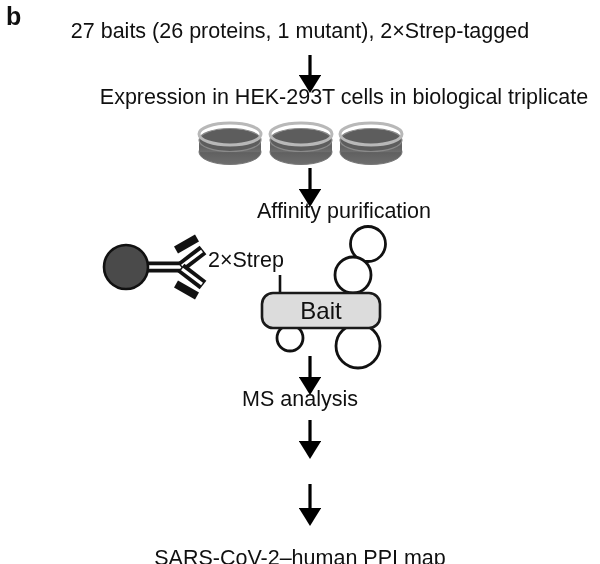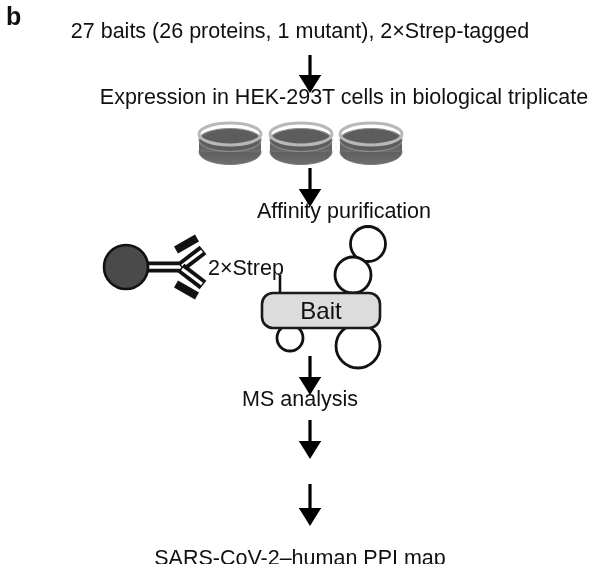--- a/index.html
+++ b/index.html
@@ -40,21 +40,20 @@
   .t-ms      { top: 388px; }
   .t-ppi     { top: 452px; }
   .t-map     { top: 547px; }
 
   .strep-label {
     position: absolute;
     left: 208px;
     top: 248px;
     font-size: 21.5px;
     white-space: nowrap;
-    margin-top: 8px;
   }
 
   svg.layer {
     position: absolute;
     left: 0;
     top: 0;
     width: 600px;
     height: 564px;
     overflow: visible;
   }

